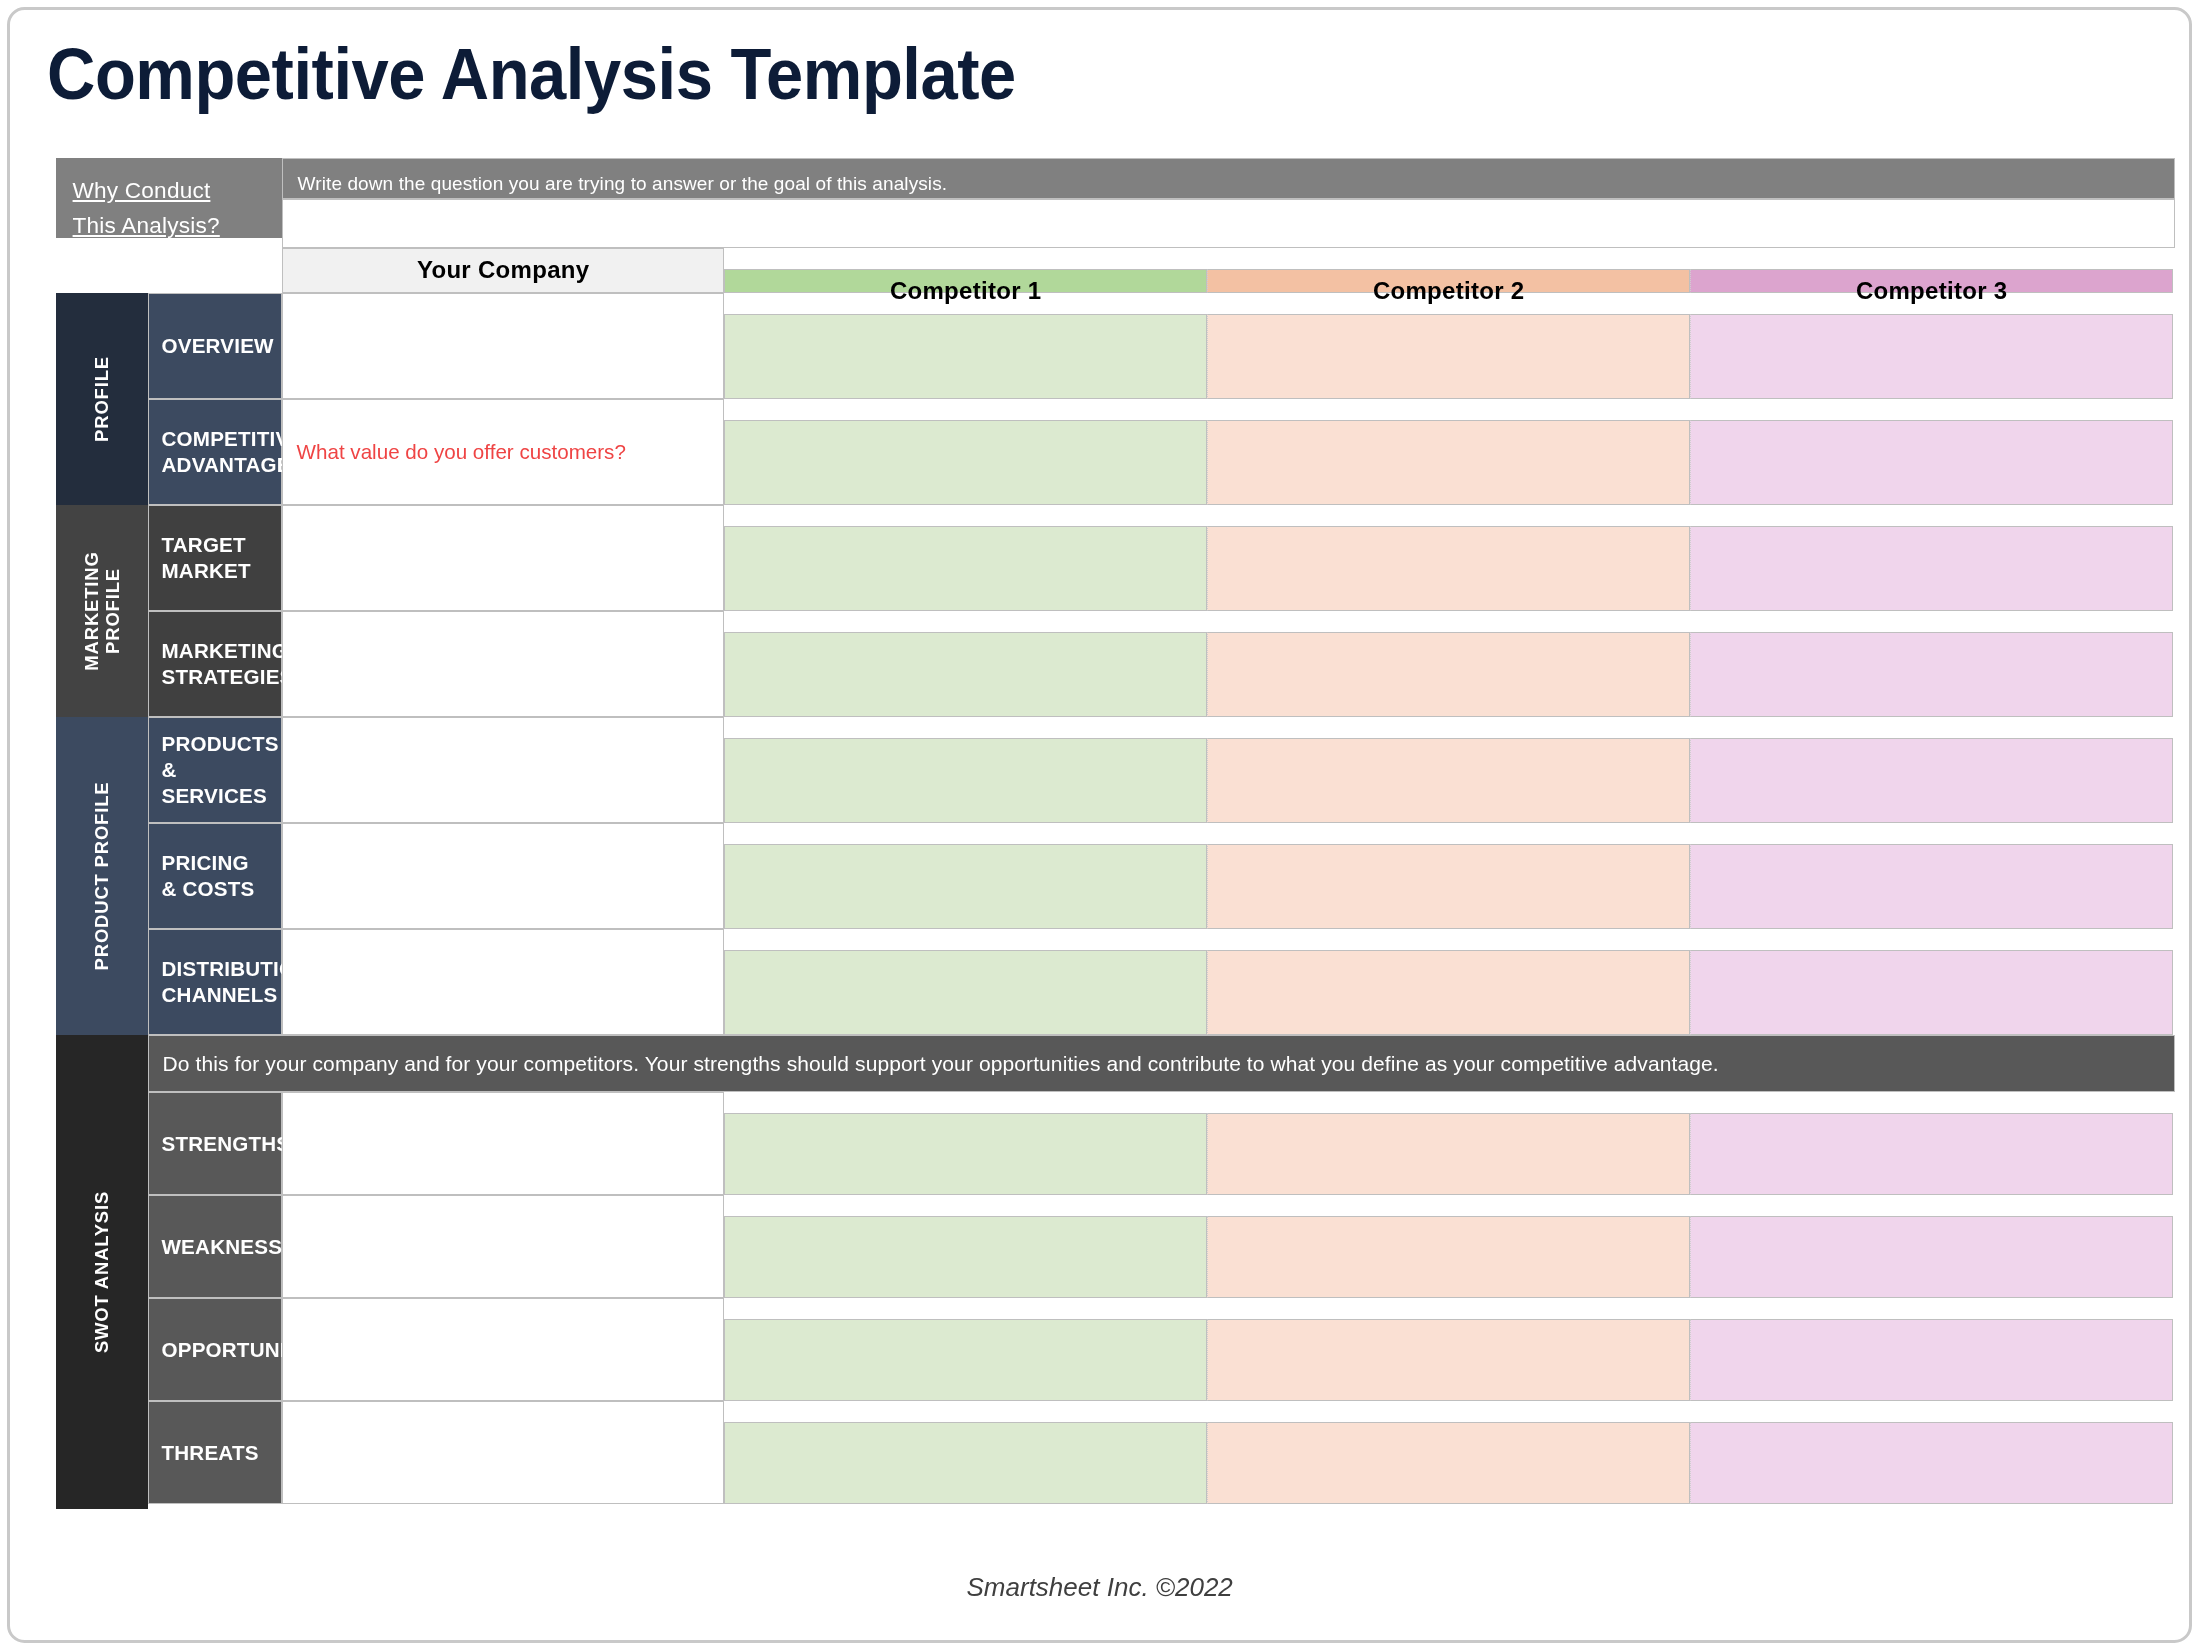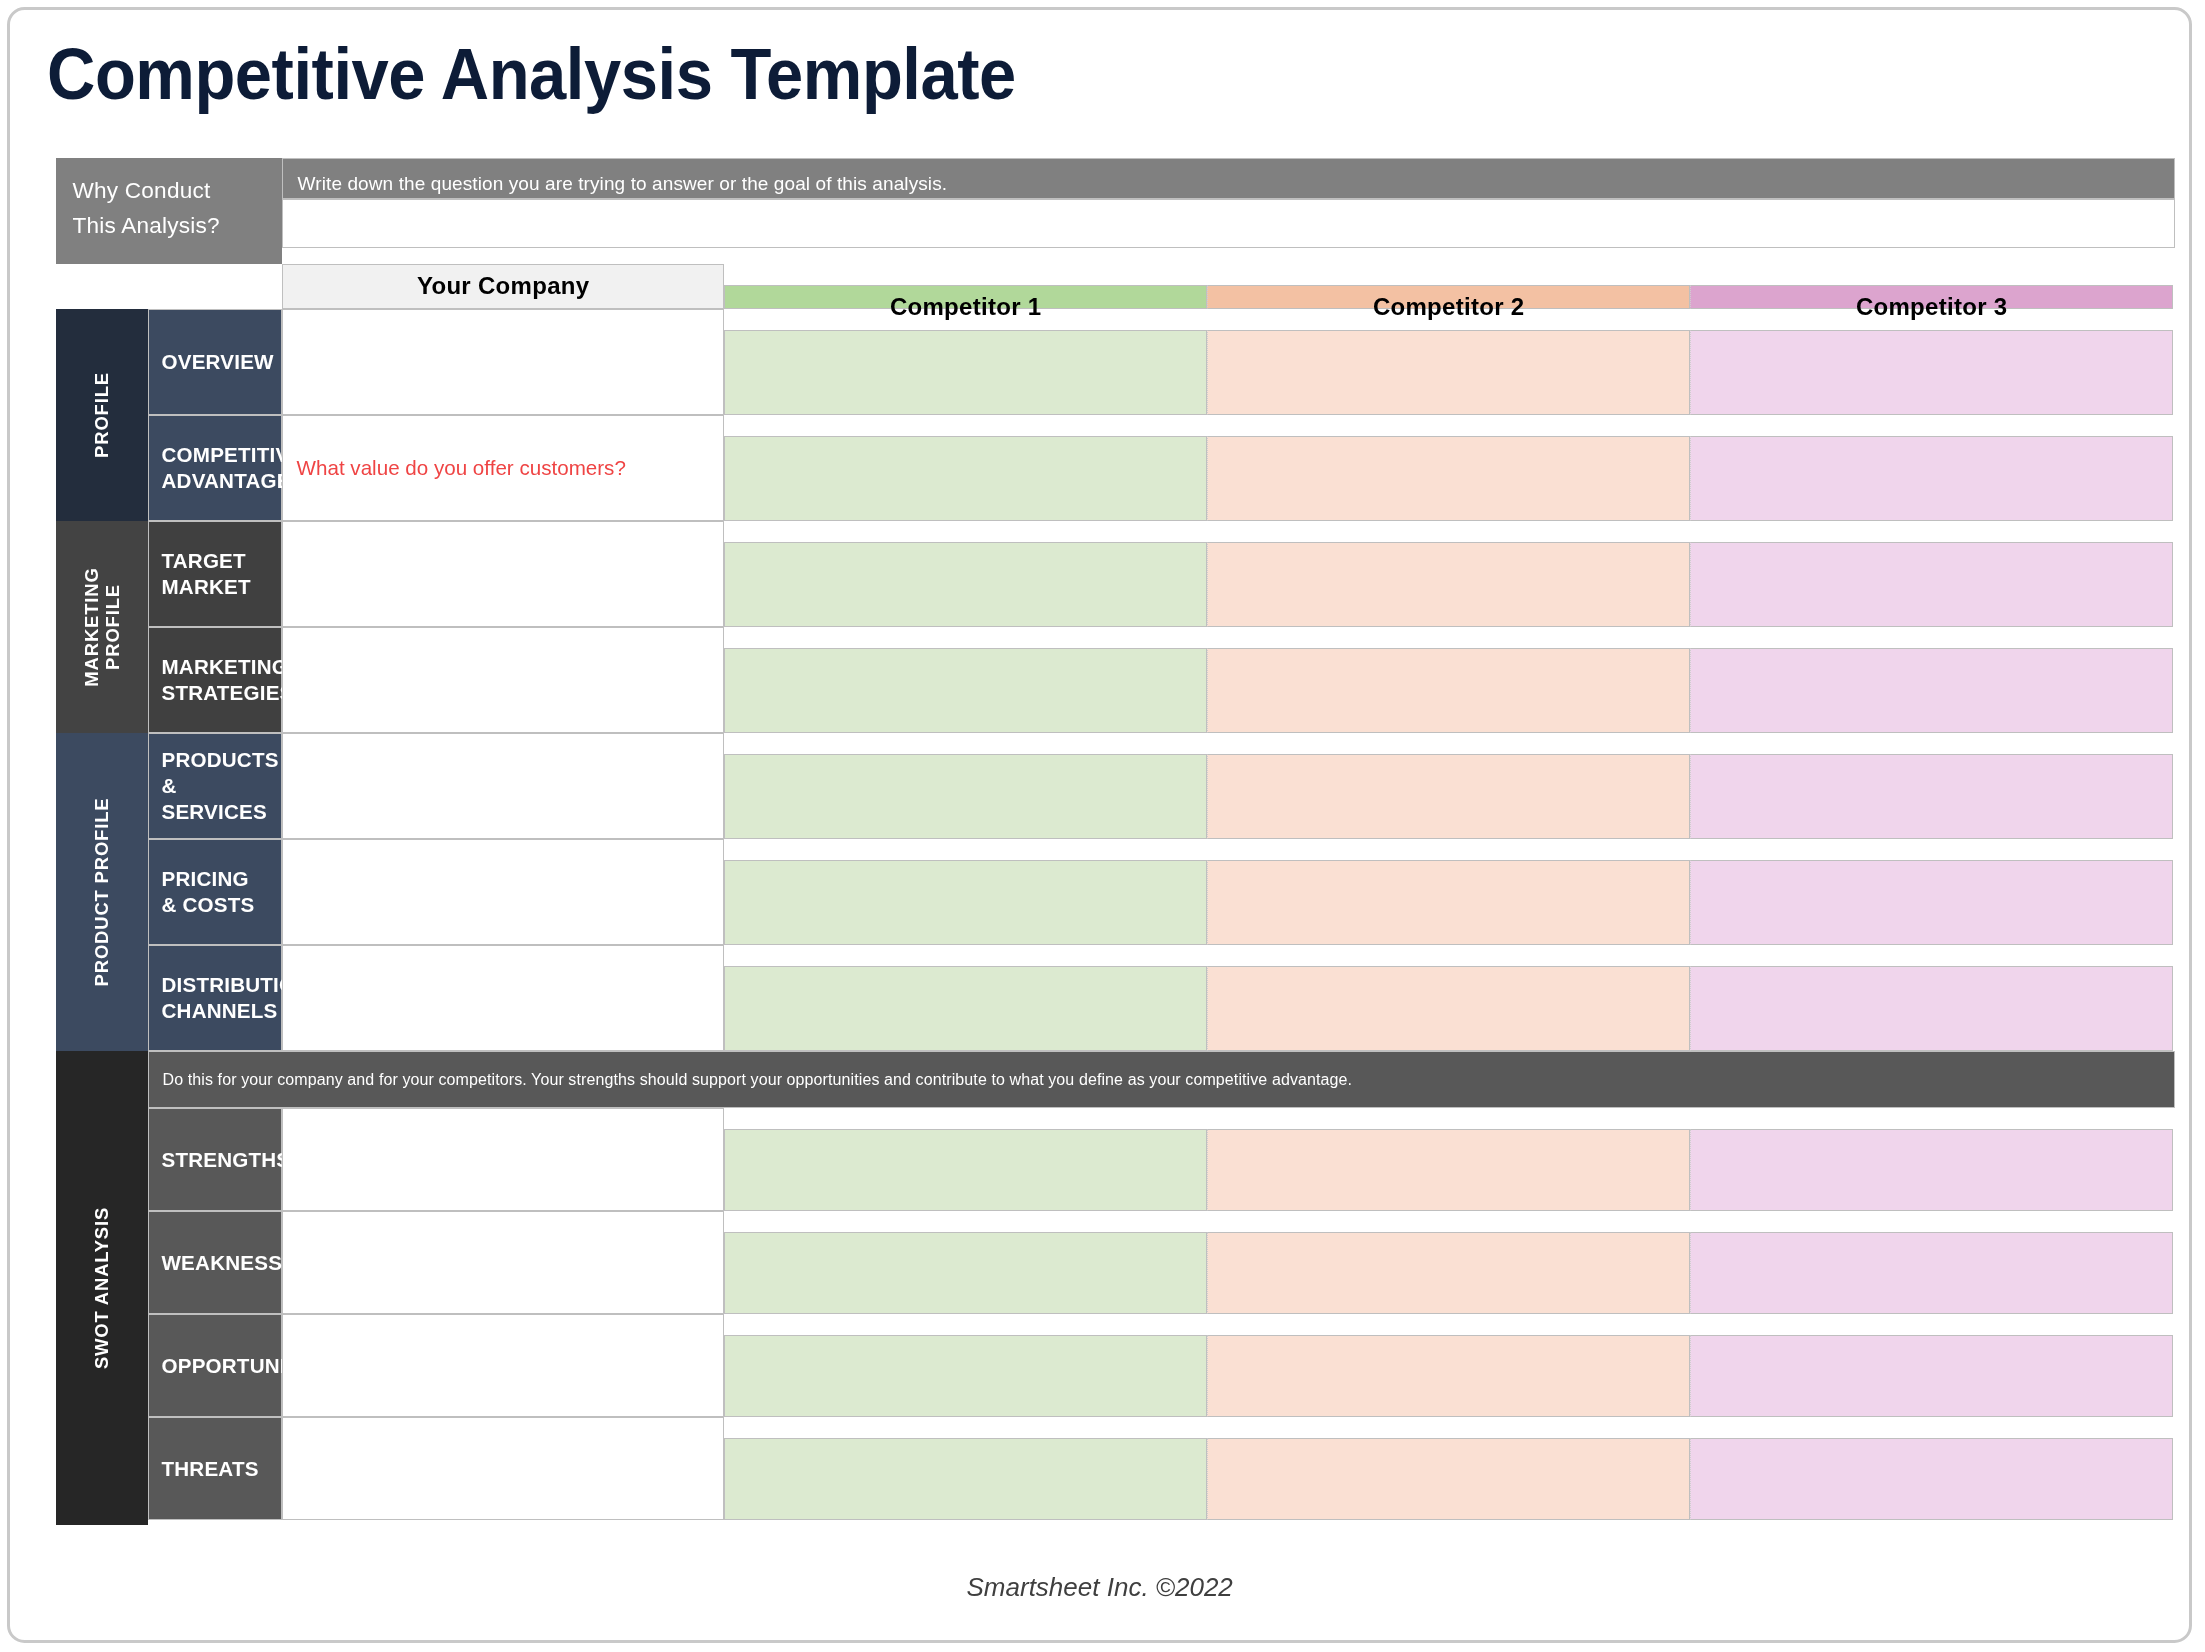--- a/index.html
+++ b/index.html
@@ -165,21 +165,21 @@
     font-family: "Liberation Sans Narrow", "Liberation Sans", sans-serif;
   }
 
   
   .d-c2, .ch-c2, .d-c3, .ch-c3 { border-left: 1.5px dotted #cfcfcf; }
 
   
   .swot-banner {
     background: #585858;
     color: #ffffff;
-    font-size: 16px;
+    font-size: 21px;
     display: flex;
     align-items: center;
     padding: 0 13.4px;
     font-family: "Liberation Sans Narrow", "Liberation Sans", sans-serif;
     letter-spacing: 0.1px;
   }
 
   
   .r-h206 { height: 106px; }
   .r-h200 { height: 103px; }
@@ -200,21 +200,21 @@
 </head>
 <body>
 
 <div class="page">
 
   <div class="doc-title">Competitive Analysis Template</div>
 
   <div class="grid">
 
     <div class="row">
-      <div class="cell why-cell c-lead" style="height:106px;">
+      <div class="cell why-cell c-lead" style="height:80px;text-decoration:underline;">
         <div>Why Conduct</div>
         <div>This Analysis?</div>
       </div>
       <div style="flex:1 1 auto;">
         <div class="cell why-prompt" style="height:41px;">Write down the question you are trying to answer or the goal of this analysis.</div>
         <div class="cell why-answer" style="height:49px;"></div>
       </div>
     </div>
 
     <div class="row colhead-row">

